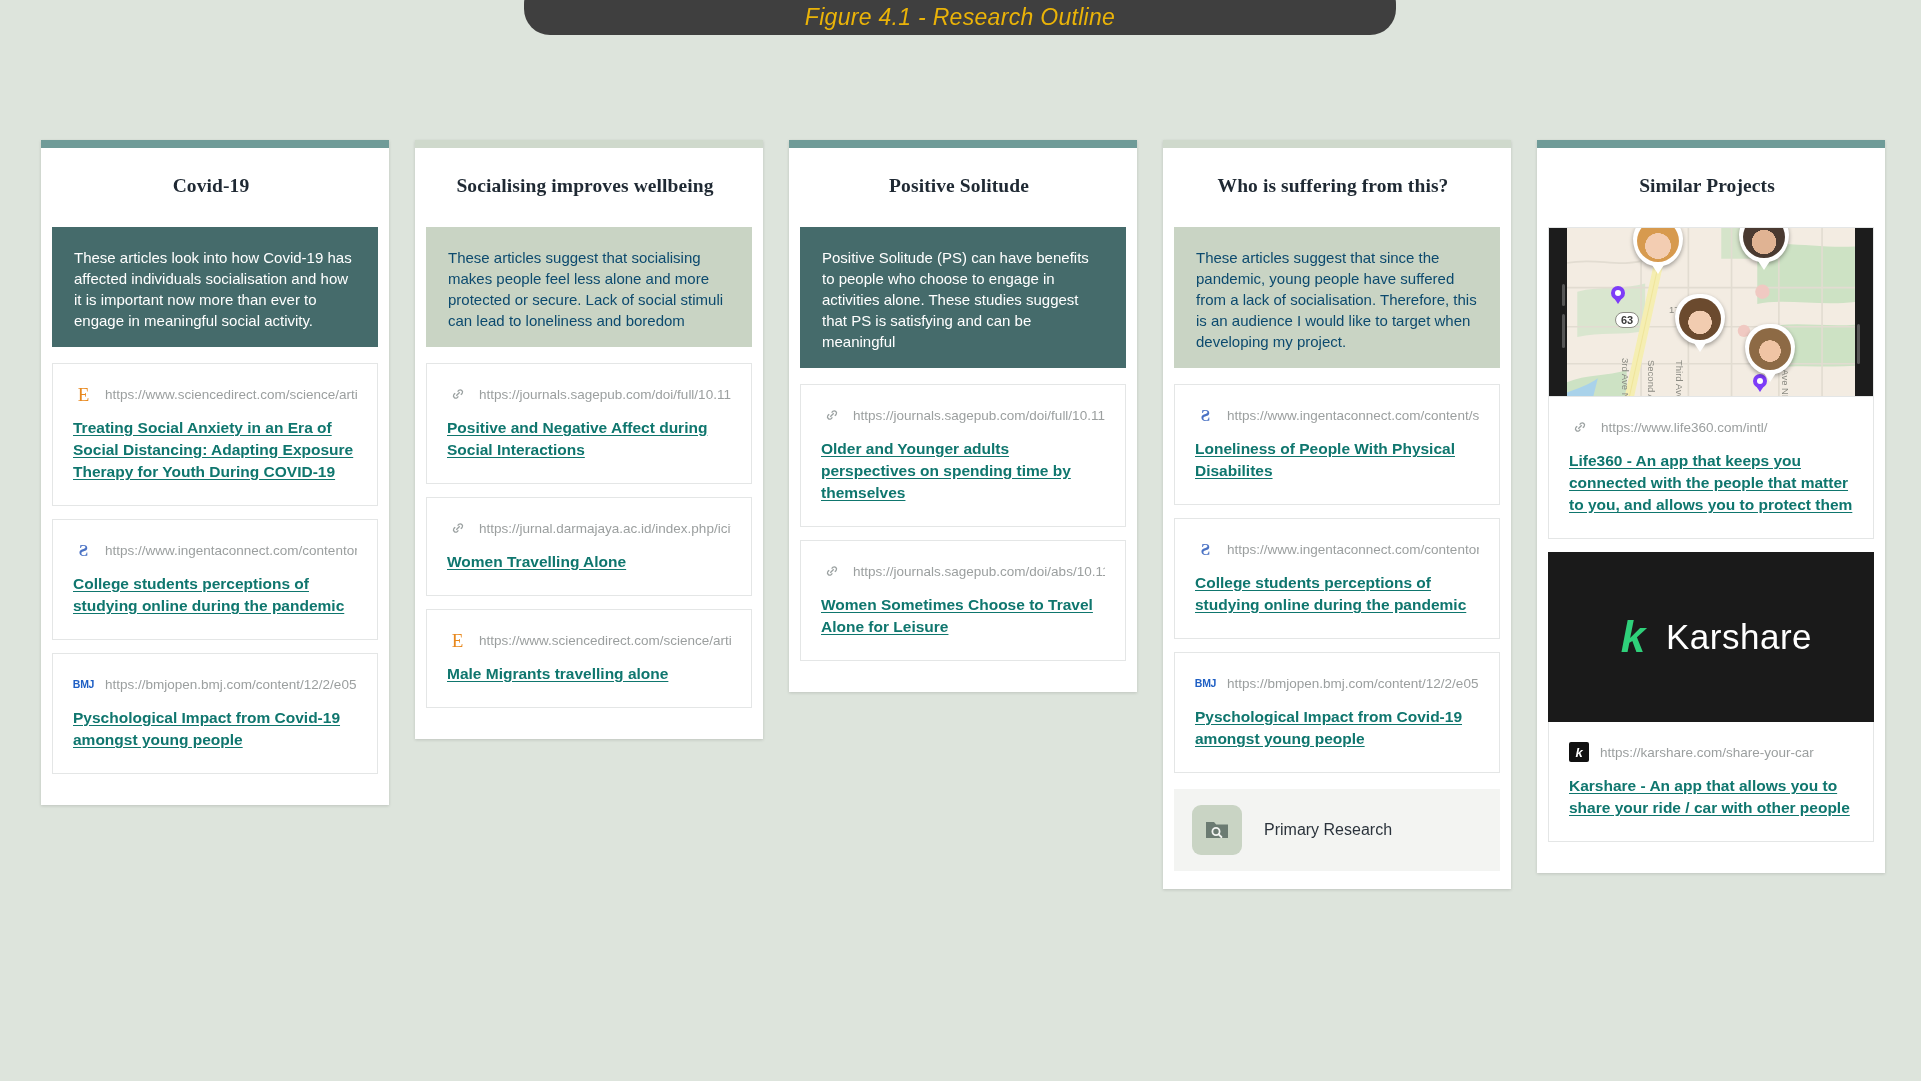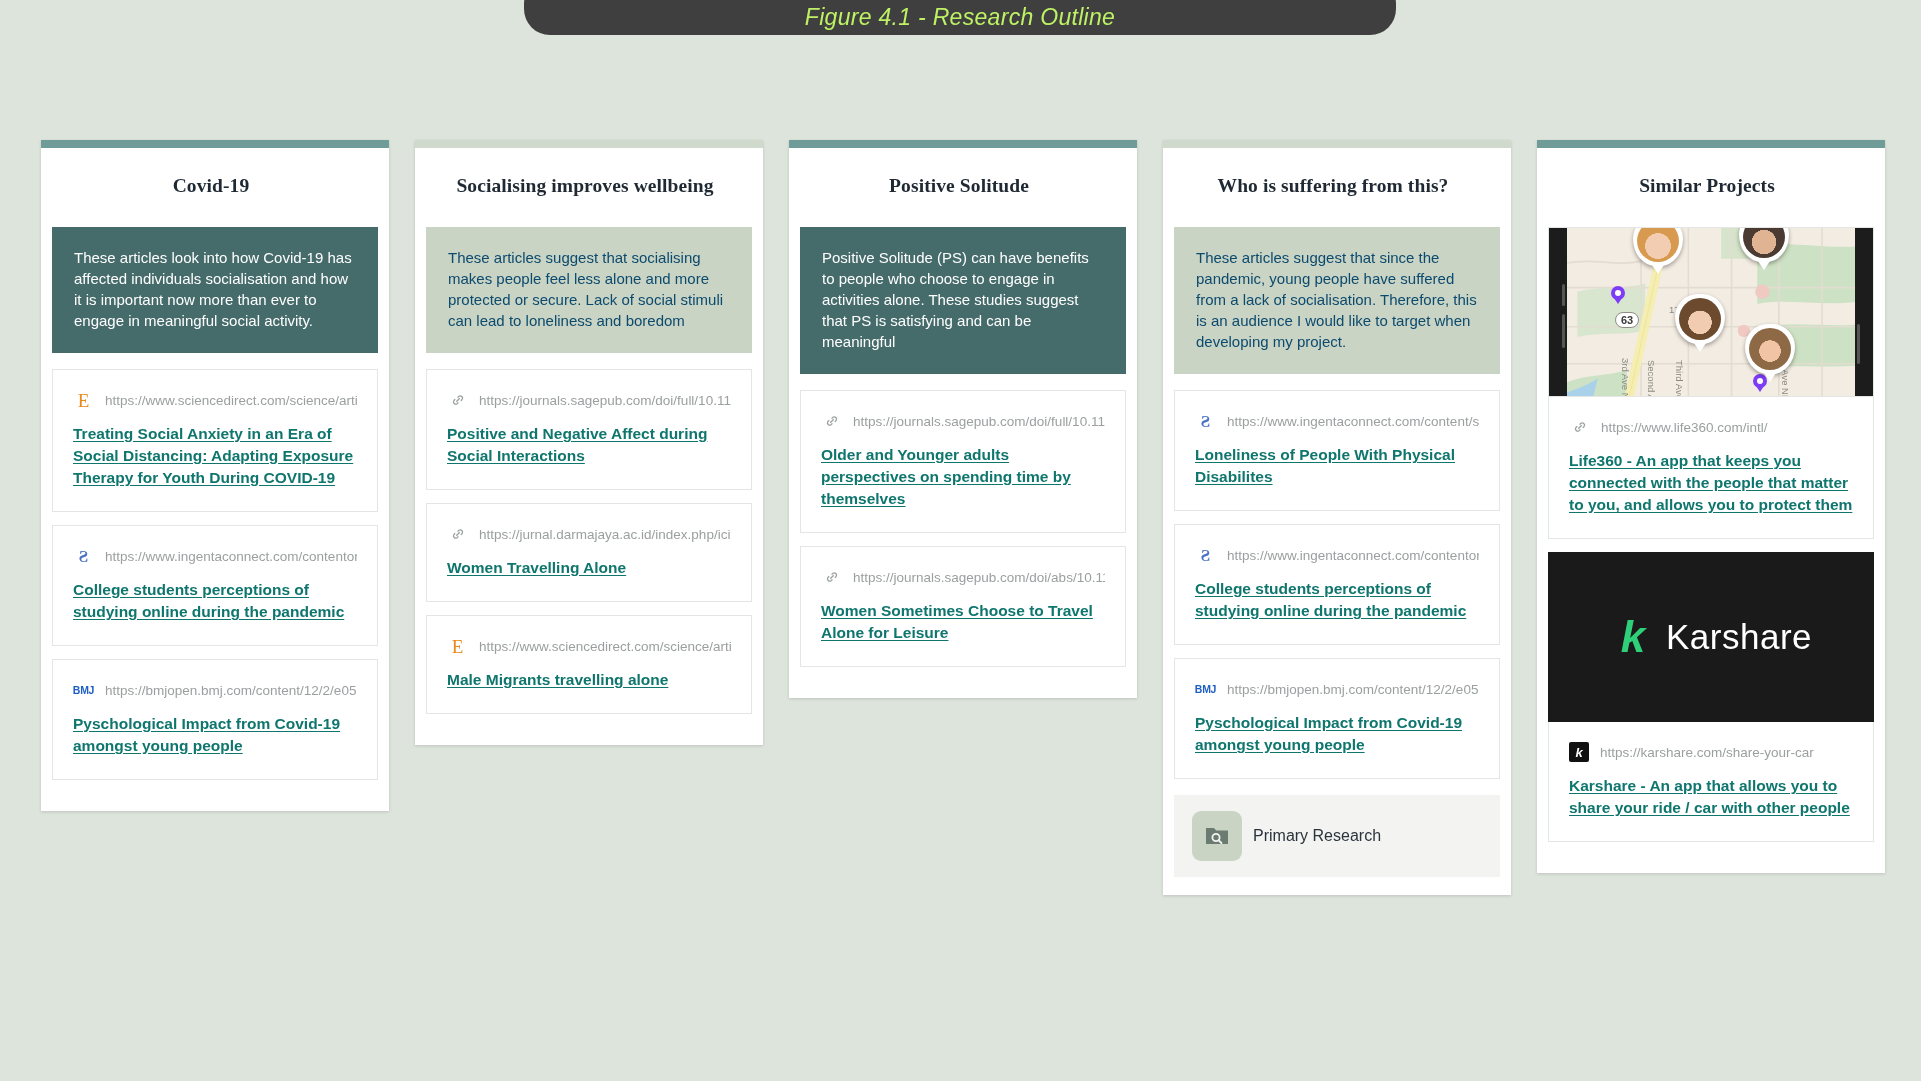--- a/index.html
+++ b/index.html
@@ -16,21 +16,21 @@
   #figure-banner {
     position:absolute;
     left:524px; top:-22px;
     width:872px; height:57px;
     background:#3f3f3f;
     border-radius:26px;
     display:flex; align-items:flex-end; justify-content:center;
     padding-bottom:4px;
   }
   #figure-banner .txt {
-    color:#bef264;
+    color:#eab308;
     font-size:23px;
     font-style:italic;
     font-weight:400;
     letter-spacing:.3px;
     white-space:nowrap;
   }
 
   
   #board {
     position:absolute;
@@ -61,21 +61,21 @@
     font-family:"Liberation Serif", serif;
     font-weight:700;
     font-size:19.5px;
     color:#1f2933;
     padding:27px 10px 30px 2px;
     letter-spacing:.1px;
   }
 
   .col-summary {
     margin:0 11px 16px 11px;
-    padding:20px 22px 22px 22px;
+    padding:20px 22px 16px 22px;
     font-size:15px;
     line-height:21px;
   }
   .col-summary.dark { background:#456b6b; color:#ffffff; }
   .col-summary.light { background:#c9d4c4; color:#0c4a6e; }
 
   
   .card {
     margin:0 11px 13px 11px;
     background:#ffffff;
@@ -173,21 +173,21 @@
   .road-label { position:absolute; color:#8a8a82; font-size:9.5px; }
   .shield {
     position:absolute; background:#fff; border:1.5px solid #8d8d85; border-radius:3px;
     color:#3a3a3a; font-size:11px; font-weight:700; padding:1px 5px;
   }
 
   
   .pr-row {
     margin:16px 11px 0 11px;
     background:#f3f4f2;
-    display:flex; align-items:center; gap:11px;
+    display:flex; align-items:center; gap:22px;
     padding:16px 18px;
   }
   .pr-icon {
     width:50px;height:50px;border-radius:9px;background:#c9d4c4;
     display:flex;align-items:center;justify-content:center;
   }
   .pr-label { font-size:16px; color:#2b333c; font-weight:400; }
 </style>
 </head>
 <body>

